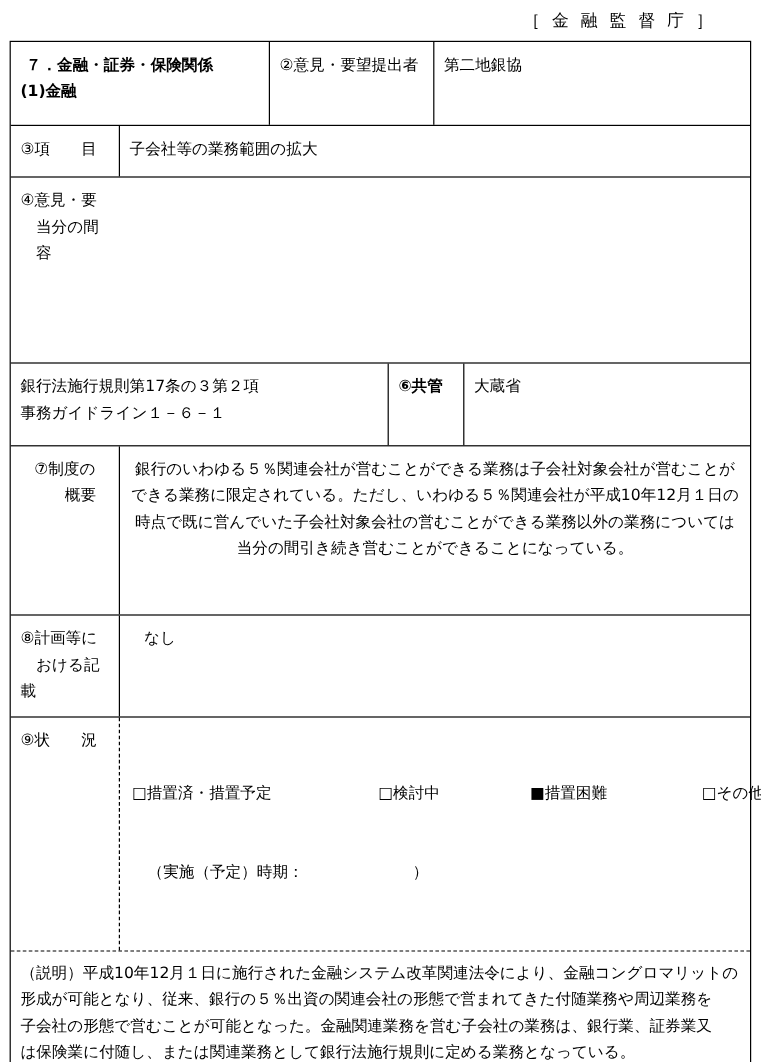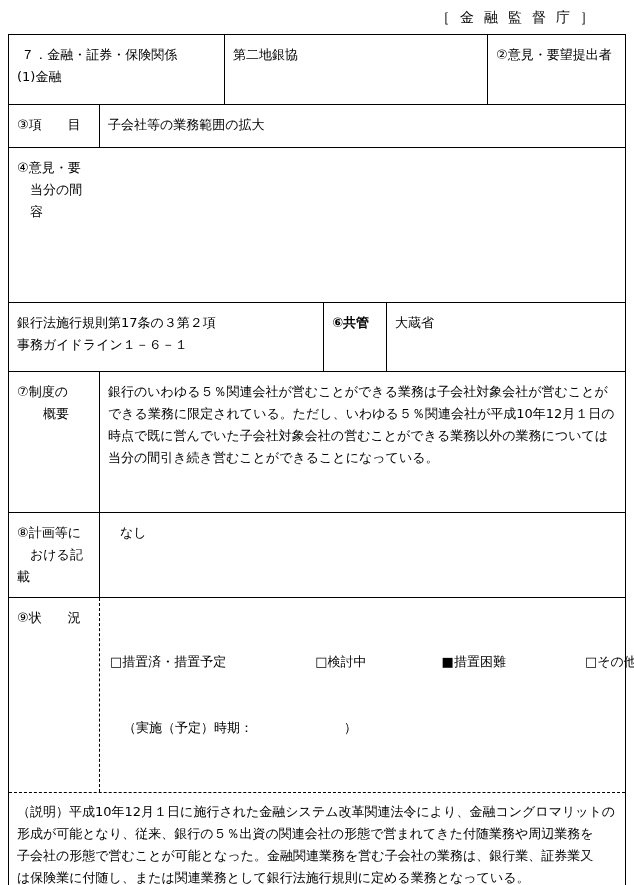--- a/index.html
+++ b/index.html
@@ -36,25 +36,25 @@
   }
   .cell:last-child{border-right:none;}
   .cell.dashed-right{border-right:1px dashed #000;}
   .col-label{width:91px;flex:0 0 91px;}
   .grow{flex:1 1 auto;}
   
   .h70{min-height:70px;}
   .h43{min-height:43px;}
   .h155{min-height:155px;}
   .h69{min-height:69px;}
-  .h141{min-height:141px;}
+  .h141{min-height:141px;text-align:center;}
   .h67{min-height:67px;}
   .h60{min-height:60px;}
   .h181{min-height:181px;}
-  .r1-c2{width:216px;flex:0 0 216px;}
+  .r1-c2{width:216px;flex:0 0 216px;font-weight:bold;}
   .r1-c3{width:137px;flex:0 0 137px;}
   .r4-c2{width:315px;flex:0 0 315px;}
   .r4-c3{width:63px;flex:0 0 63px;font-weight:bold;}
   .nashi-cell{padding-left:20px;}
   .status-cell{padding:9px 8px 9px 10px;}
   .status-options{display:flex;white-space:nowrap;gap:39px;}
   .status-option{display:inline-block;}
   .status-option:nth-child(1){margin-right:50px;}
   .status-option:nth-child(2){margin-right:36px;}
   .status-option:nth-child(3){margin-right:40px;}
@@ -66,22 +66,22 @@
 
 <div class="page">
 
   <div class="agency-header">［金融監督庁］</div>
 
   <div class="form-table">
 
     <div class="row h70">
       <div class="cell r1-c2"> ７．金融・証券・保険関係
 (1)金融</div>
+      <div class="cell r1-c3">②意見・要望提出者</div>
       <div class="cell grow">第二地銀協</div>
-      <div class="cell r1-c3">②意見・要望提出者</div>
     </div>
 
     <div class="row h43">
       <div class="cell col-label">③項　　目</div>
       <div class="cell grow">子会社等の業務範囲の拡大</div>
     </div>
 
     <div class="row h155">
       <div class="cell col-label">④意見・要
 　当分の間

